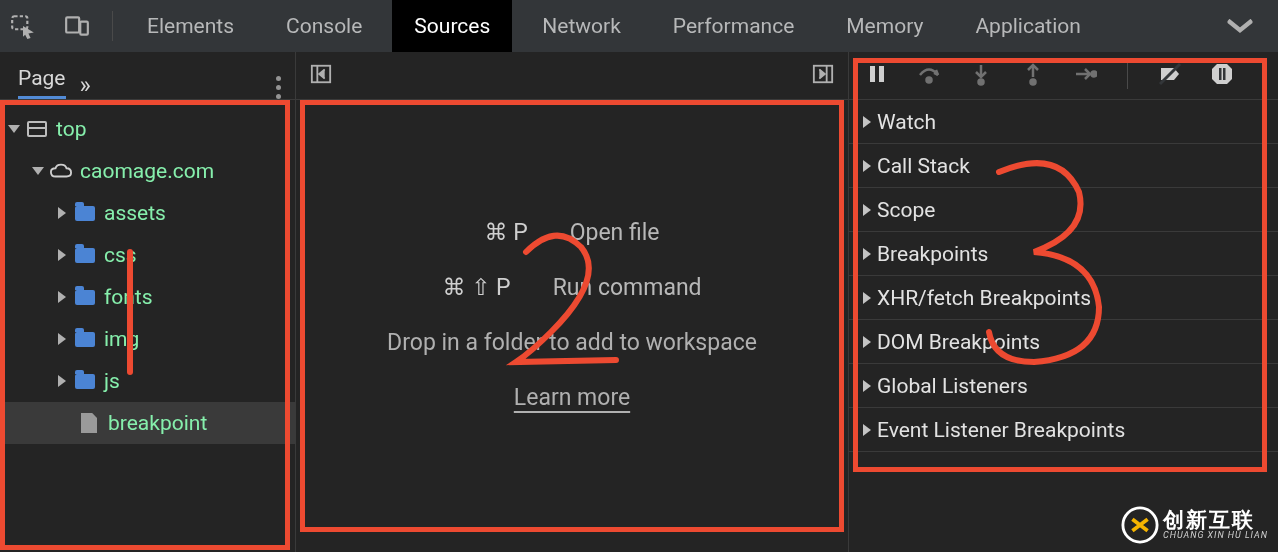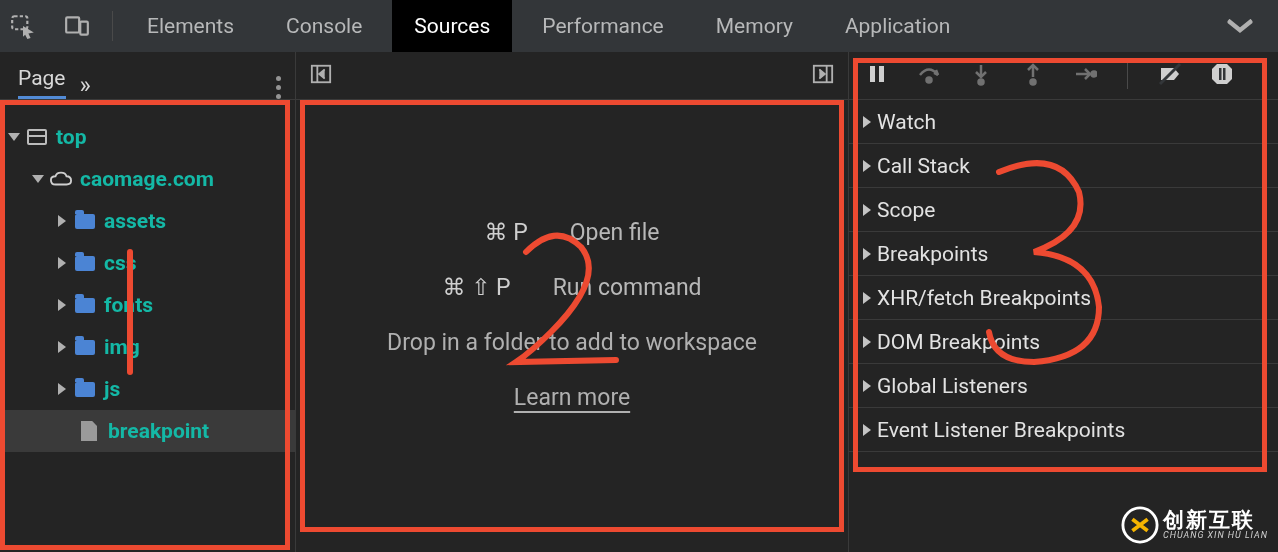--- a/index.html
+++ b/index.html
@@ -23,21 +23,21 @@
 .redbox { position:absolute; border:5px solid #ed4a31; pointer-events:none; }
 
 
 .left-head { height:48px; display:flex; align-items:flex-end; gap:14px; padding:0 8px 0 18px; font-size:21px; color:#d8d8d8; border-bottom:1px solid #3a3a3a; }
 .left-head .page { border-bottom:3px solid #528bd6; padding-bottom:6px; margin-top:8px; }
 .left-head .spacer { flex:1; }
 .left-head .dots { display:flex; flex-direction:column; gap:4px; padding-right:6px; }
 .left-head .dots span { width:5px; height:5px; background:#949494; border-radius:50%; }
 
 
-.tree { padding-top:16px; font-size:21px; color:#14b8a6;font-weight:bold; }
+.tree { padding-top:8px; font-size:21px; color:#86efac; }
 .tree-row { display:flex; align-items:center; height:42px; padding-left:10px; gap:8px; cursor:default; }
 .tree-row.selected { background:#3a3a3a; }
 .tri { width:0; height:0; border-top:6px solid transparent; border-bottom:6px solid transparent; border-left:8px solid #b0b0b0; }
 .tri.down { transform:rotate(90deg); }
 .indent1 { padding-left:34px; }
 .indent2 { padding-left:58px; }
 .ic { width:22px; height:18px; display:flex; align-items:center; justify-content:center; }
 .ic-window { border:2px solid #bcbcbc; width:20px; height:16px; border-radius:2px; position:relative; }
 .ic-window::before { content:""; position:absolute; left:0; right:0; top:4px; height:2px; background:#bcbcbc; }
 .ic-cloud svg { width:24px; height:16px; }
@@ -87,20 +87,21 @@
   <div class="iconbtn">
     <svg viewBox="0 0 24 24" width="26" height="26" stroke="#b0b0b0" fill="none" stroke-width="2">
         <rect x="2" y="4" width="12" height="14" rx="1"></rect>
         <rect x="15" y="8" width="7" height="12" rx="1"></rect>
       </svg>
   </div>
   <div style="width:1px;height:30px;background:#4a4a4a;margin:0 4px"></div>
   <div class="tab">Elements</div>
   <div class="tab">Console</div>
   <div class="tab active">Sources</div>
+  <div class="tab">Network</div>
   <div class="tab">Performance</div>
   <div class="tab">Memory</div>
   <div class="tab">Application</div>
   <div class="more">
     <svg viewBox="0 0 24 12" width="28" height="14">
         <path d="M2 2 L12 10 L22 2" stroke="#b0b0b0" stroke-width="3" fill="none"></path>
         <path d="M2 2 L12 10 L22 2" stroke="#b0b0b0" stroke-width="3" fill="none" transform="translate(0,-1)"></path>
       </svg>
   </div>
 </div>

